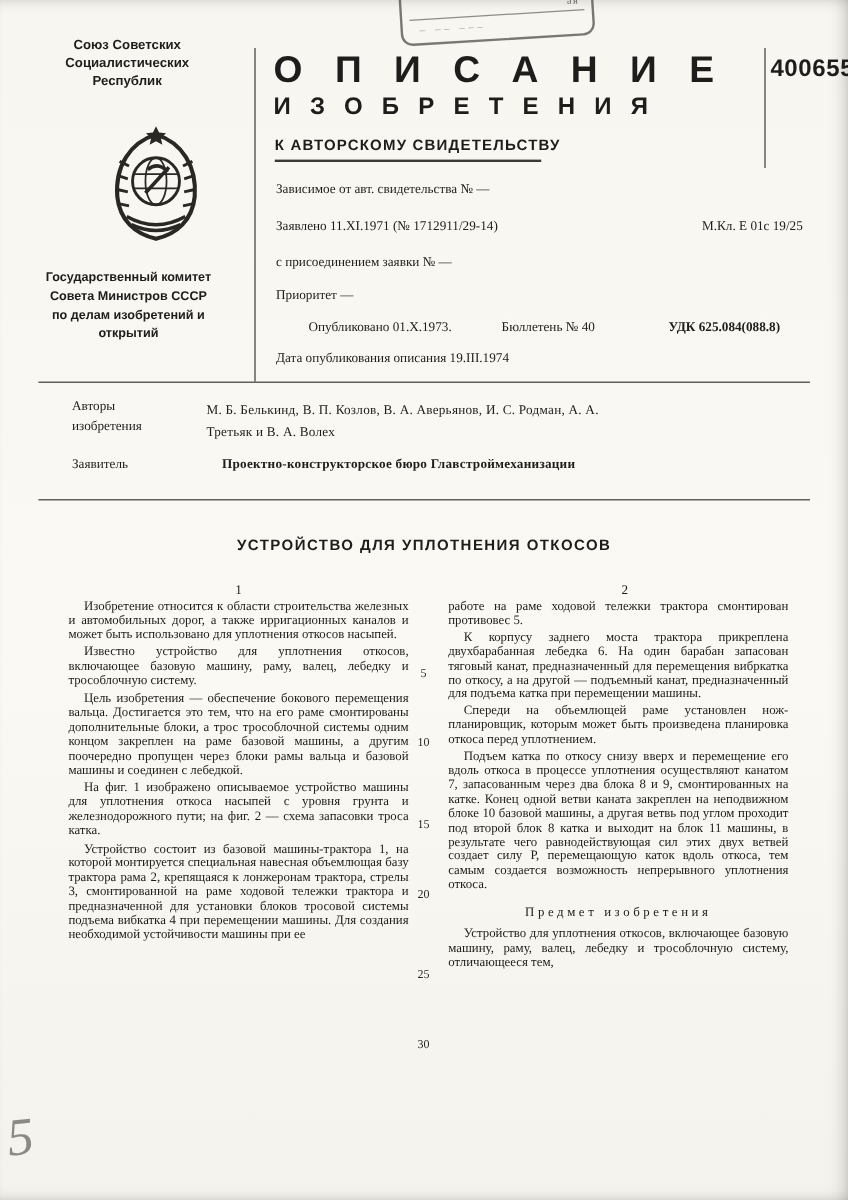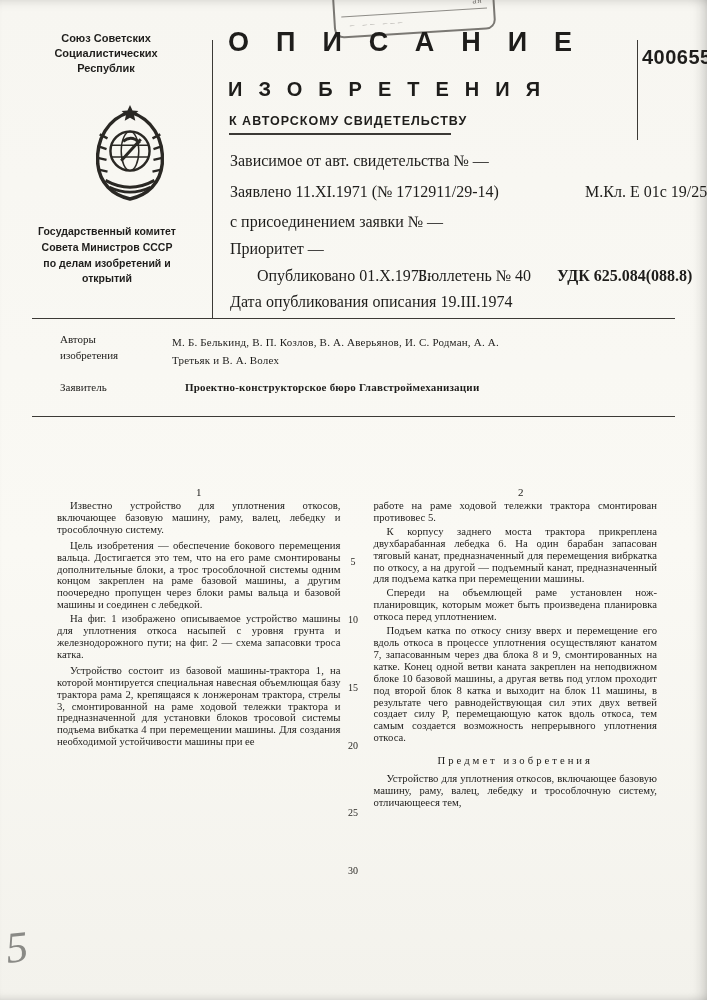--- a/index.html
+++ b/index.html
@@ -47,42 +47,42 @@
   .committee {
     position: absolute; left: 36px; top: 224px; width: 142px;
     text-align: center;
     font-family: "Liberation Sans", sans-serif;
     font-weight: bold; font-size: 10.5px; line-height: 1.5;
   }
   .vline-left { position: absolute; left: 212px; top: 40px; width: 1px; height: 278px; background: #3c3a36; }
   .vline-right { position: absolute; left: 637px; top: 40px; width: 1px; height: 100px; background: #3c3a36; }
 
   .doc-title1 {
-    position: absolute; left: 228px; top: 27px;
-    font-family: "Liberation Sans", sans-serif;
-    font-weight: bold; font-size: 27px; letter-spacing: 27px; white-space: nowrap;
+    position: absolute; left: 228px; top: 40px;
+    font-family: "Liberation Sans", sans-serif;
+    font-weight: bold; font-size: 31px; letter-spacing: 27px; white-space: nowrap;
   }
   .doc-title2 {
     position: absolute; left: 228px; top: 78px;
     font-family: "Liberation Sans", sans-serif;
     font-weight: bold; font-size: 20px; letter-spacing: 16px; white-space: nowrap;
   }
   .doc-subtitle {
     position: absolute; left: 229px; top: 114px;
     font-family: "Liberation Sans", sans-serif;
     font-weight: bold; font-size: 12.5px; letter-spacing: 1px; white-space: nowrap;
   }
   .subtitle-rule { position: absolute; left: 229px; top: 133px; width: 222px; height: 2px; background: #3c3a36; }
   .patent-number {
     position: absolute; left: 642px; top: 46px;
     font-family: "Liberation Sans", sans-serif;
     font-weight: bold; font-size: 20px; letter-spacing: .5px;
   }
 
-  .field { position: absolute; font-size: 16px; white-space: nowrap; text-align: right; }
+  .field { position: absolute; font-size: 11px; white-space: nowrap; text-align: right; }
   .f-dependent { left: 230px; top: 152px; }
   .f-filed     { left: 230px; top: 183px; }
   .f-mkl       { left: 585px; top: 183px; }
   .f-joined    { left: 230px; top: 213px; }
   .f-priority  { left: 230px; top: 240px; }
   .f-published { left: 230px; top: 267px; margin-left: 27px; }
   .f-bulletin  { left: 418px; top: 267px; }
   .f-udk       { left: 557px; top: 267px; font-weight: bold; }
   .f-pubdate   { left: 230px; top: 293px; }
 
@@ -188,26 +188,28 @@
 
   <div class="hrule hr1"></div>
 
   <div class="authors-label">Авторы изобретения</div>
   <div class="authors-names">М. Б. Белькинд, В. П. Козлов, В. А. Аверьянов, И. С. Родман, А. А. Третьяк и В. А. Волех</div>
   <div class="applicant-label">Заявитель</div>
   <div class="applicant-name">Проектно-конструкторское бюро Главстроймеханизации</div>
 
   <div class="hrule hr2"></div>
 
+  <div class="invention-title">УСТРОЙСТВО ДЛЯ УПЛОТНЕНИЯ ОТКОСОВ</div>
 
   <div class="col-num col-num-1">1</div>
   <div class="col-num col-num-2">2</div>
 
   <section class="body-cols">
     <div class="col">
+      <p class="para">Изобретение относится к области строительства железных и автомобильных дорог, а также ирригационных каналов и может быть использовано для уплотнения откосов насыпей.</p>
       <p class="para">Известно устройство для уплотнения откосов, включающее базовую машину, раму, валец, лебедку и трособлочную систему.</p>
       <p class="para gap-top">Цель изобретения — обеспечение бокового перемещения вальца. Достигается это тем, что на его раме смонтированы дополнительные блоки, а трос трособлочной системы одним концом закреплен на раме базовой машины, а другим поочередно пропущен через блоки рамы вальца и базовой машины и соединен с лебедкой.</p>
       <p class="para">На фиг. 1 изображено описываемое устройство машины для уплотнения откоса насыпей с уровня грунта и железнодорожного пути; на фиг. 2 — схема запасовки троса катка.</p>
       <p class="para gap-top">Устройство состоит из базовой машины-трактора 1, на которой монтируется специальная навесная объемлющая базу трактора рама 2, крепящаяся к лонжеронам трактора, стрелы 3, смонтированной на раме ходовой тележки трактора и предназначенной для установки блоков тросовой системы подъема вибкатка 4 при перемещении машины. Для создания необходимой устойчивости машины при ее</p>
     </div>
     <div class="col">
       <p class="para no-indent">работе на раме ходовой тележки трактора смонтирован противовес 5.</p>
       <p class="para">К корпусу заднего моста трактора прикреплена двухбарабанная лебедка 6. На один барабан запасован тяговый канат, предназначенный для перемещения вибркатка по откосу, а на другой — подъемный канат, предназначенный для подъема катка при перемещении машины.</p>
       <p class="para">Спереди на объемлющей раме установлен нож-планировщик, которым может быть произведена планировка откоса перед уплотнением.</p>
       <p class="para">Подъем катка по откосу снизу вверх и перемещение его вдоль откоса в процессе уплотнения осуществляют канатом 7, запасованным через два блока 8 и 9, смонтированных на катке. Конец одной ветви каната закреплен на неподвижном блоке 10 базовой машины, а другая ветвь под углом проходит под второй блок 8 катка и выходит на блок 11 машины, в результате чего равнодействующая сил этих двух ветвей создает силу Р, перемещающую каток вдоль откоса, тем самым создается возможность непрерывного уплотнения откоса.</p>

